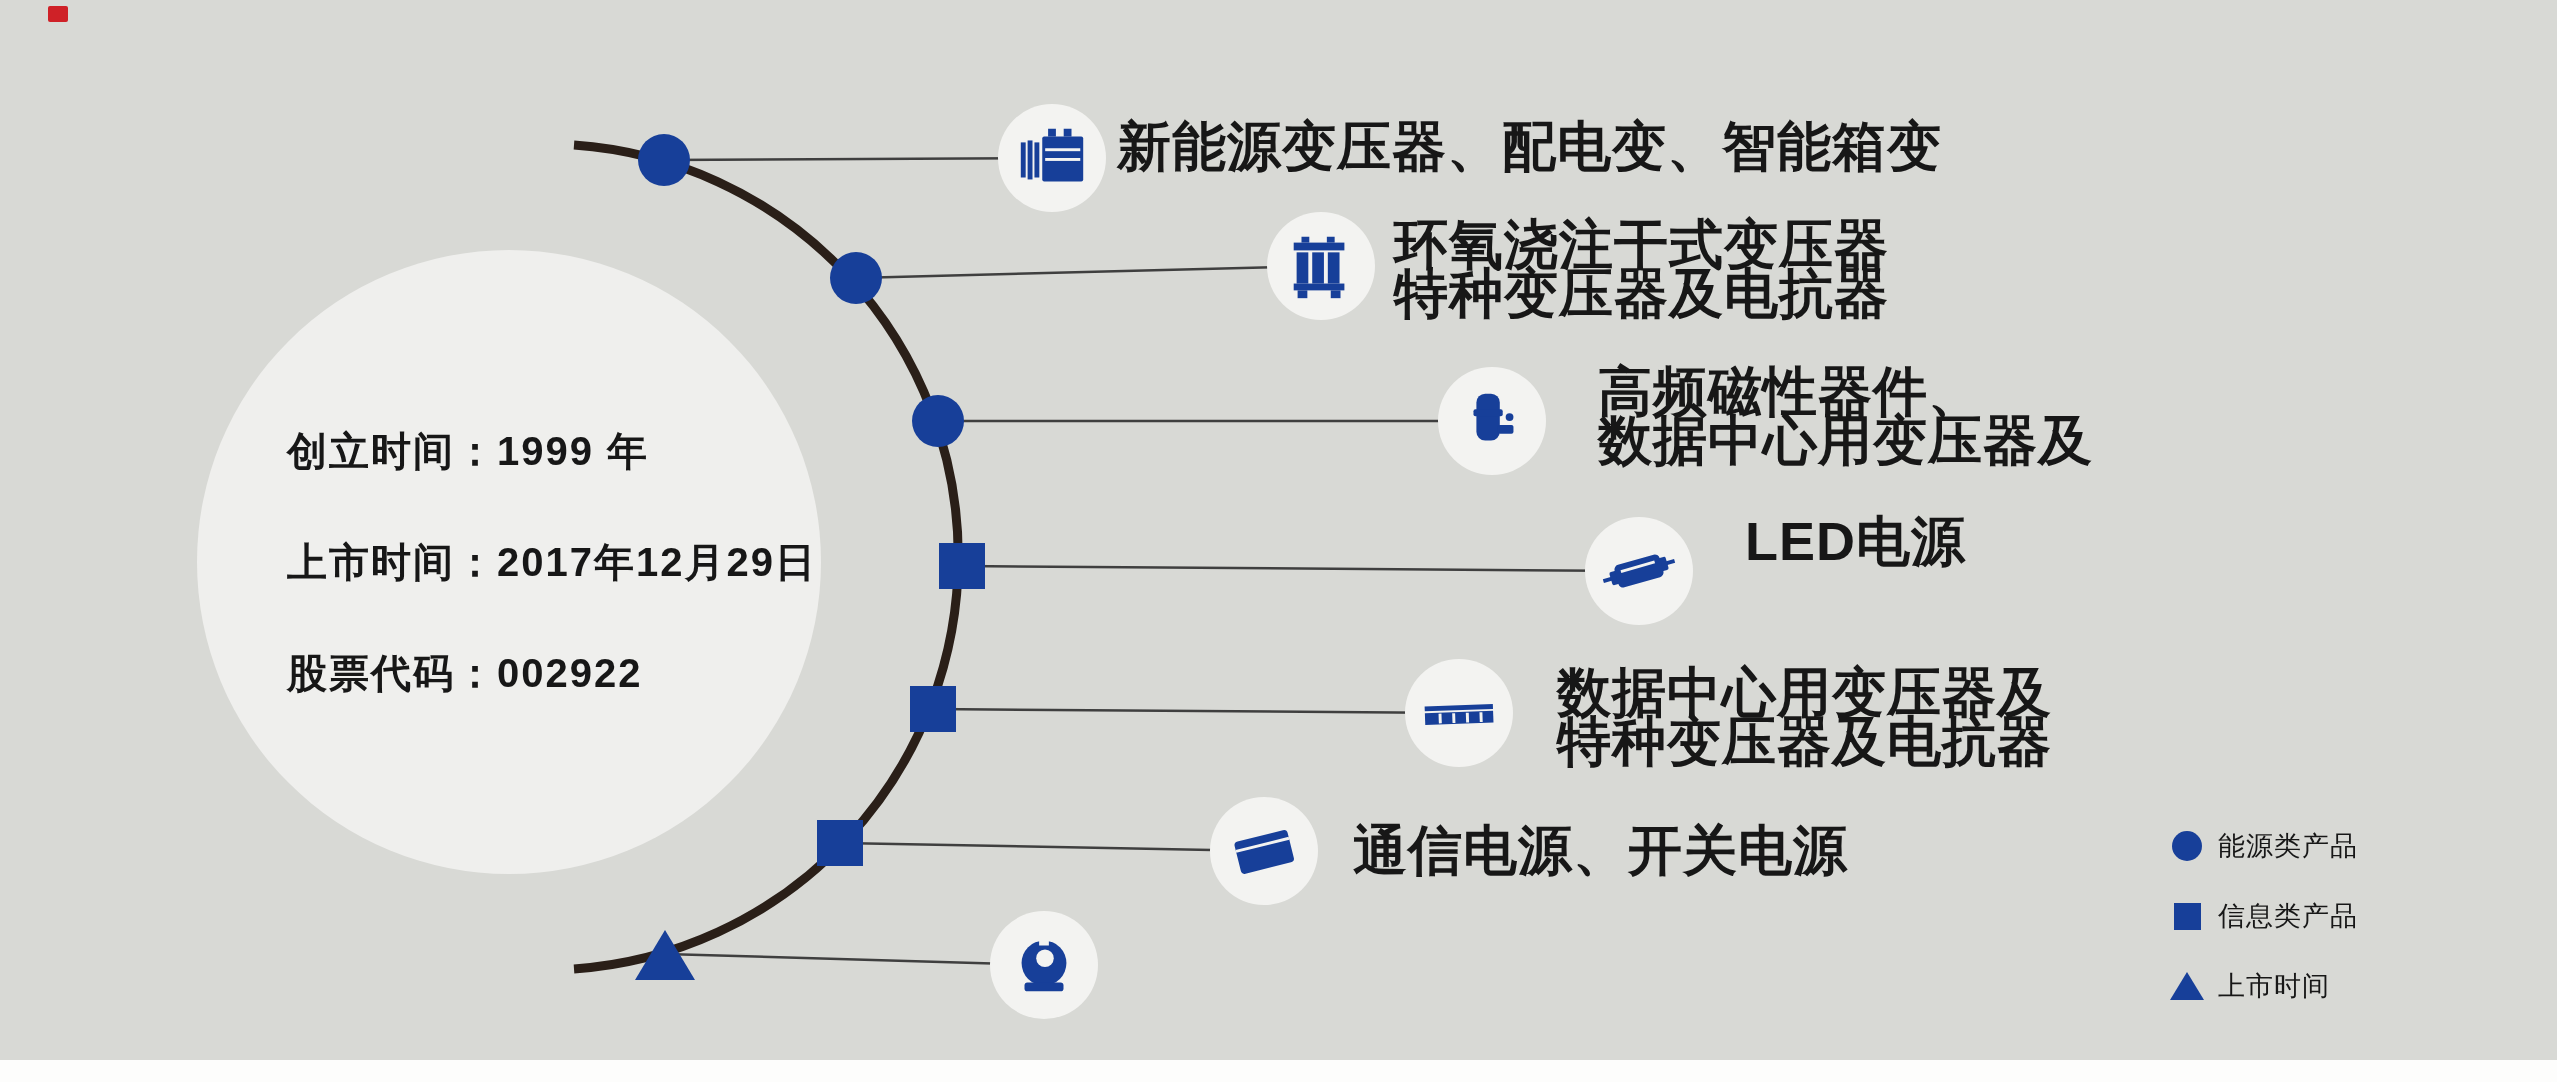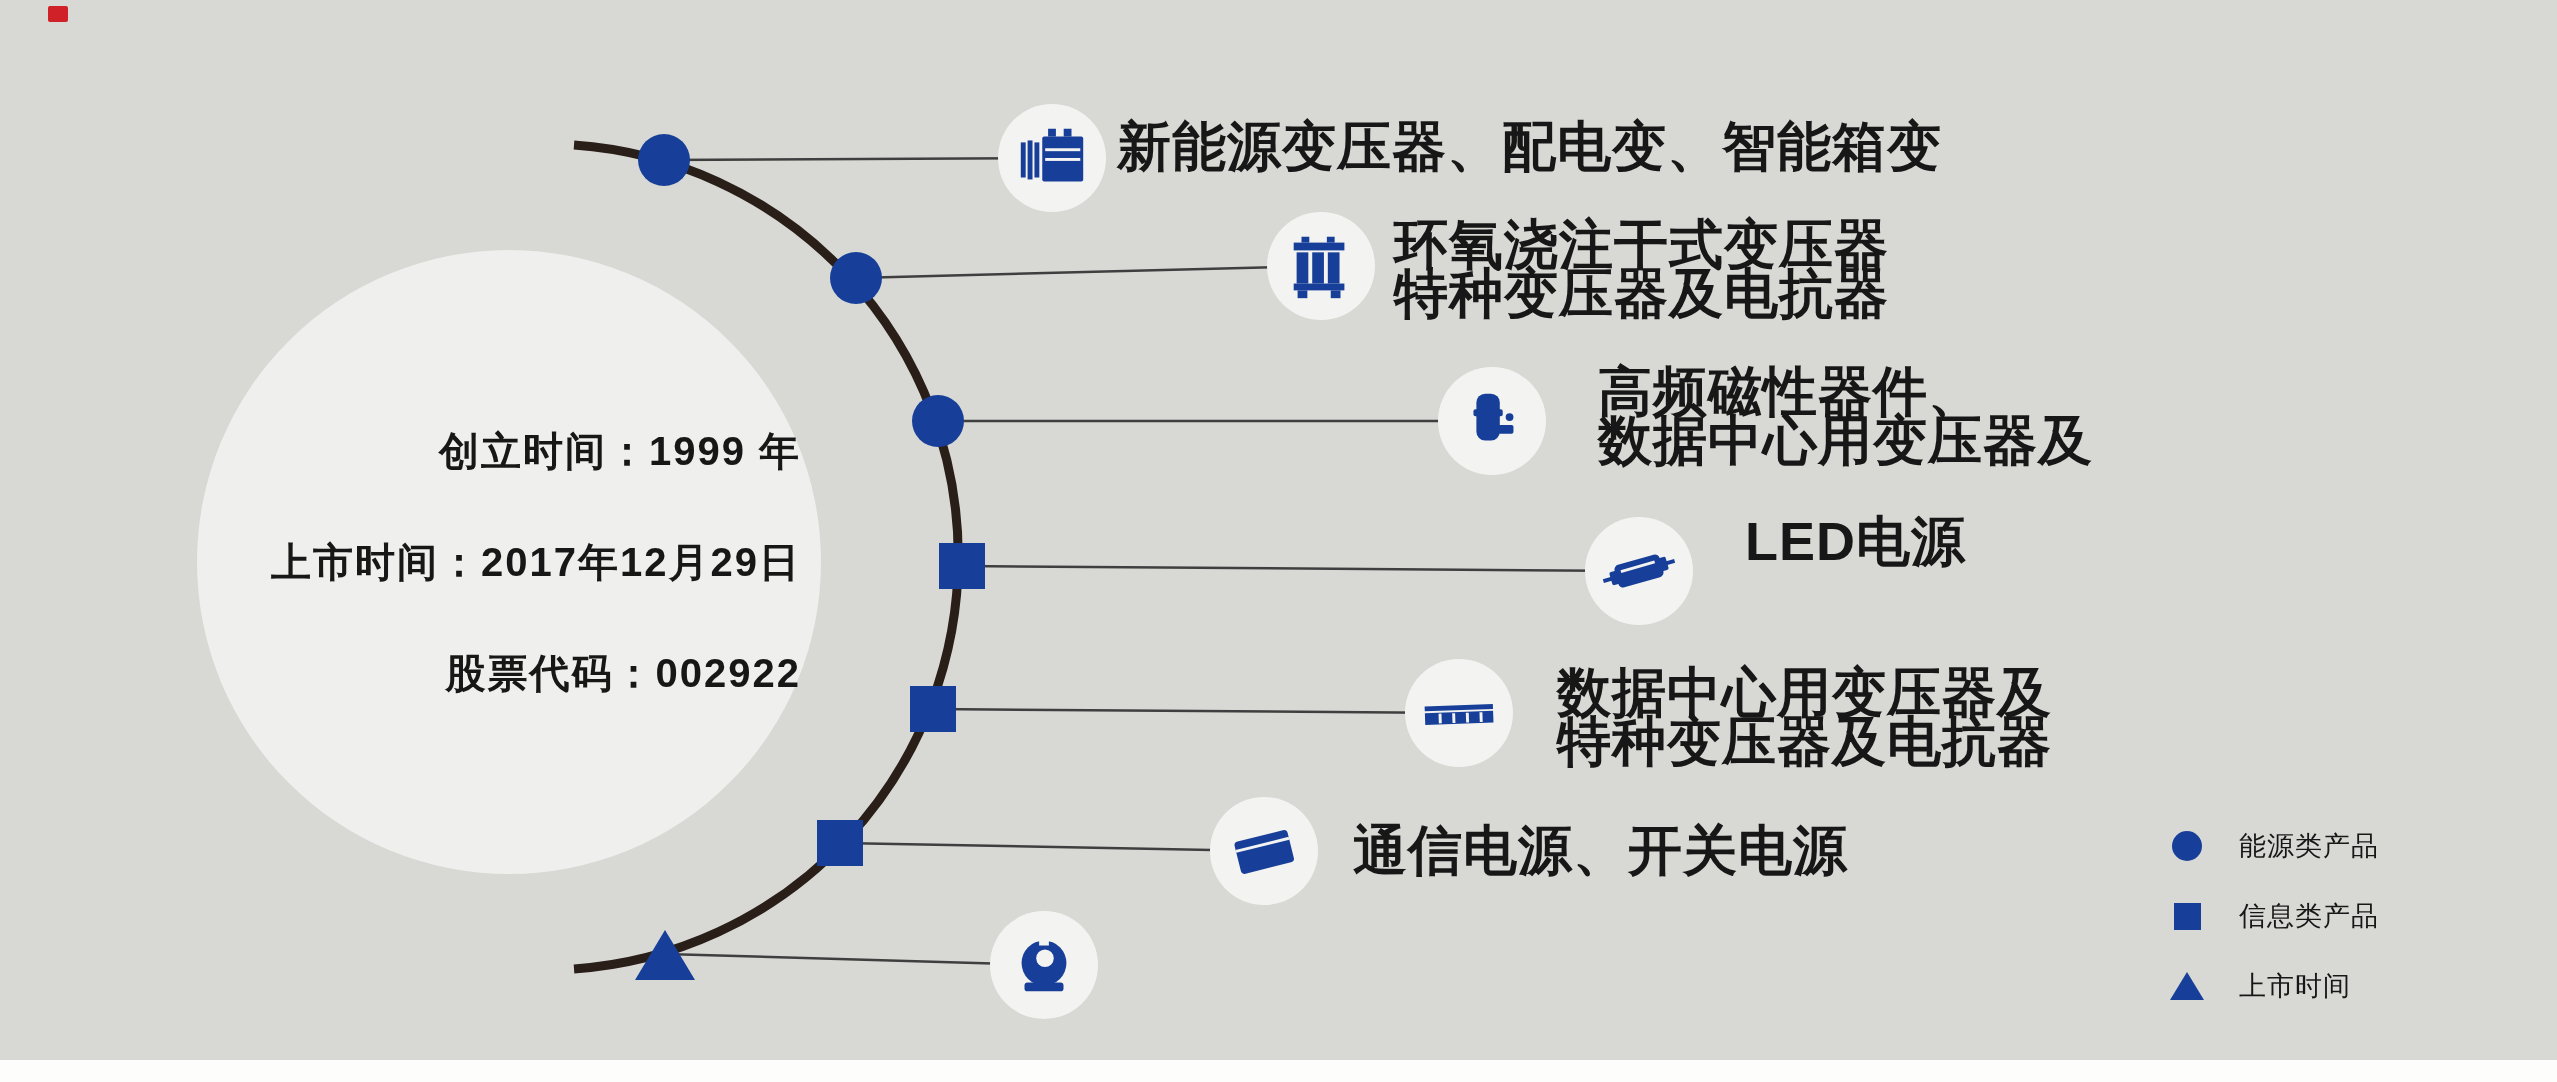--- a/index.html
+++ b/index.html
@@ -16,21 +16,21 @@
     overflow: hidden;
   }
   .bg-svg { position: absolute; left: 0; top: 0; width: 2557px; height: 1082px; }
   .arc { fill: none; stroke: var(--arc-color, #2a1f18); stroke-width: 9px; }
   .connector { stroke: var(--line-color, #3f3f3f); stroke-width: 2.5px; }
 
   .info-circle {
     position: absolute; left: 197px; top: 250px;
     width: 624px; height: 624px; border-radius: 50%;
     background: var(--circle-bg, #efefed);
-    display: flex; flex-direction: column; justify-content: center; align-items: flex-end;
+    display: flex; flex-direction: column; justify-content: center; align-items: flex-start;
     gap: 56px; padding-left: 90px; padding-right: 20px;
   }
   .info-line {
     font-size: 40px; font-weight: 600; color: var(--text-color, #171717);
     letter-spacing: 2px; white-space: nowrap;
   }
 
   .marker { position: absolute; background: var(--accent-blue, #173f99); }
   .marker.circle { width: 52px; height: 52px; border-radius: 50%; }
   .marker.square { width: 46px; height: 46px; }
@@ -49,21 +49,21 @@
   .glyph .neg { fill: var(--badge-bg, #f3f3f1); }
 
   .label {
     position: absolute; font-size: 54px; font-weight: 700;
     color: var(--text-color, #171717); letter-spacing: 1px;
     line-height: 49px; white-space: nowrap;
   }
   .label .line { display: block; }
 
   .legend { position: absolute; left: 2168px; top: 830px; display: flex; flex-direction: column; gap: 38px; }
-  .legend-row { display: flex; align-items: center; height: 32px; gap: 21px; }
+  .legend-row { display: flex; align-items: center; height: 32px; }
   .lg-holder { width: 38px; display: flex; justify-content: center; align-items: center; }
   .lg-circle { width: 30px; height: 30px; border-radius: 50%; background: var(--accent-blue, #173f99); }
   .lg-square { width: 27px; height: 27px; background: var(--accent-blue, #173f99); }
   .lg-triangle {
     width: 0; height: 0;
     border-left: 17px solid transparent; border-right: 17px solid transparent;
     border-bottom: 28px solid var(--accent-blue, #173f99);
   }
   .legend-label { font-size: 27px; color: var(--text-color, #171717); margin-left: 12px; letter-spacing: 1px; }
 

